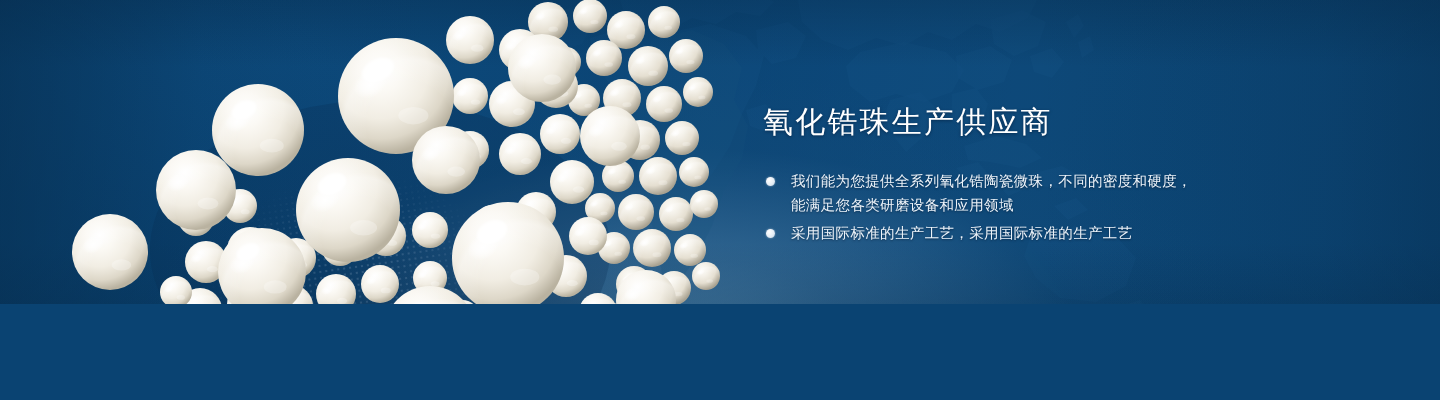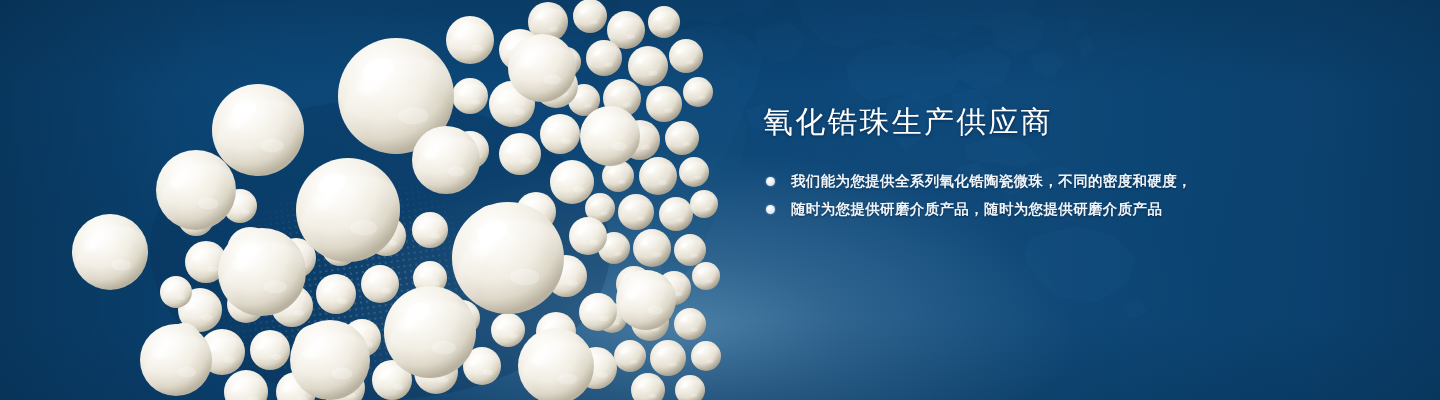--- a/index.html
+++ b/index.html
@@ -2,21 +2,21 @@
 <html><head>
 <meta charset="utf-8">
 <style>
   html,body{margin:0;padding:0;}
   body{
     width:1440px;height:400px;overflow:hidden;
     font-family:"Liberation Sans","DejaVu Sans",sans-serif;
     background:#0a4372;
   }
   .banner{
-    position:relative;width:1440px;height:400px;overflow:hidden;
+    position:relative;width:1440px;height:304px;overflow:hidden;
     background:#a21caf;
   }
   
   .bg-base{
     position:absolute;inset:0;
     background:
       radial-gradient(ellipse 700px 330px at 690px 330px, #4a7fa6 0%, rgba(58,109,150,0.75) 22%, rgba(20,74,119,0.30) 55%, rgba(10,67,114,0) 78%),
       radial-gradient(ellipse 900px 520px at 300px 40px, #0d4a7c 0%, rgba(10,66,112,0.6) 45%, rgba(8,58,100,0) 80%),
       linear-gradient(105deg,#0a4272 0%, #0a4475 28%, #0d4a7e 50%, #0d4878 72%, #0b4372 100%);
   }
@@ -68,21 +68,21 @@
     letter-spacing:.35px;
     margin-bottom:4px;
     text-shadow:0 1px 2px rgba(0,18,40,.5);
   }
   .bullet .dot{
     position:absolute;left:3px;top:8px;
     width:9px;height:9px;border-radius:50%;
     background:radial-gradient(circle at 35% 32%, #ffffff 0%, #e6eef6 55%, #c2d4e4 100%);
     box-shadow:0 0 2px rgba(255,255,255,.55);
   }
-  .bullet .line{display:block;font-weight:bold;}
+  .bullet .line{display:block;}
 </style>
 </head>
 <body>
 
 <div class="banner">
 
   <div class="bg-base"></div>
 
   <div class="worldmap">
     <svg viewBox="0 0 900 420" xmlns="http://www.w3.org/2000/svg" aria-hidden="true">
@@ -317,24 +317,25 @@
 
   <div class="textcol">
 
     <h1 class="headline">氧化锆珠生产供应商</h1>
 
     <ul class="bullets">
 
       <li class="bullet">
         <span class="dot"></span>
         <span class="line">我们能为您提供全系列氧化锆陶瓷微珠，不同的密度和硬度，</span>
+        <span class="line">能满足您各类研磨设备和应用领域</span>
       </li>
 
 
       <li class="bullet">
         <span class="dot"></span>
-        <span class="line">随时为您提供研磨介质产品，随时为您提供研磨介质产品</span>
+        <span class="line">采用国际标准的生产工艺，采用国际标准的生产工艺</span>
       </li>
 
     </ul>
   </div>
 
 </div>
 
 </body></html>

